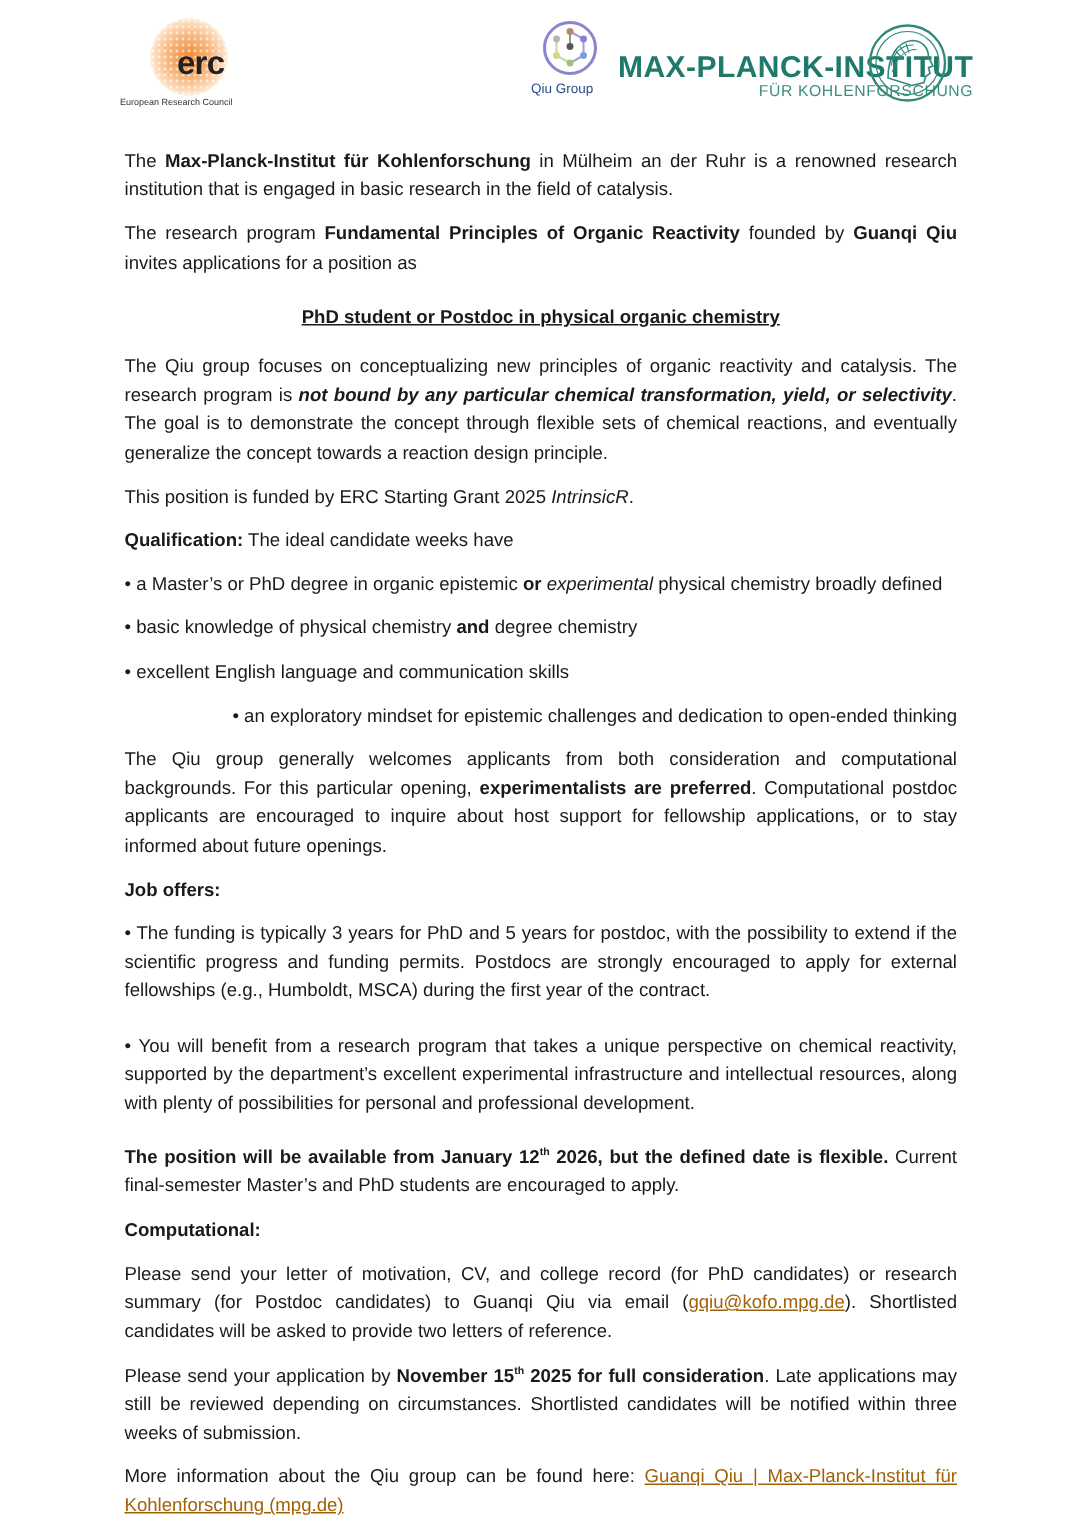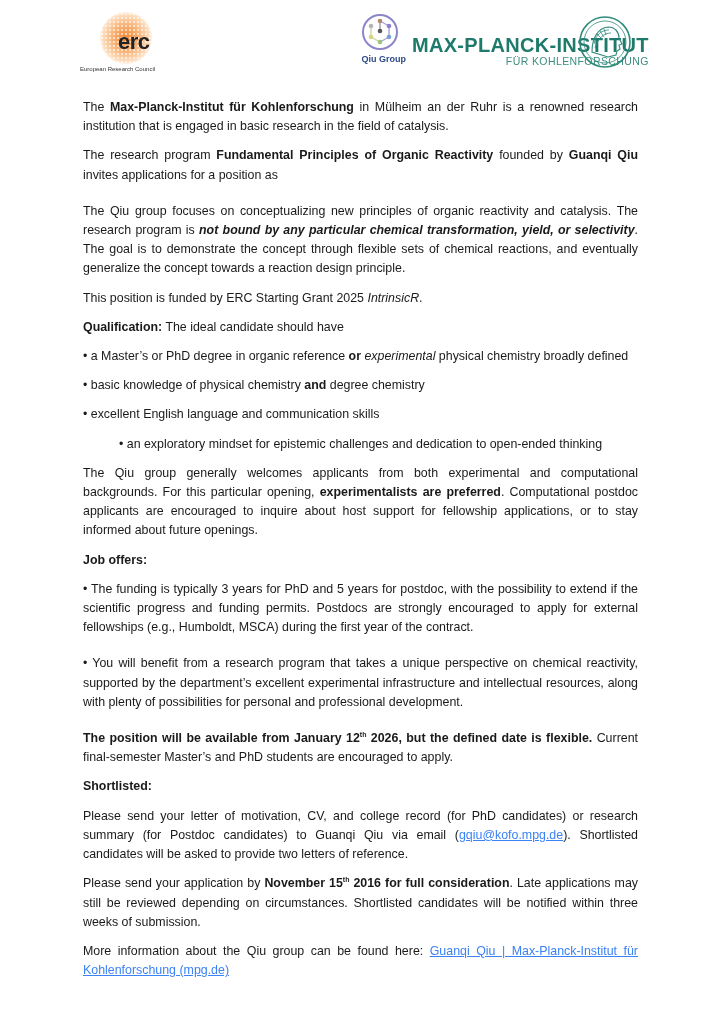--- a/index.html
+++ b/index.html
@@ -11,34 +11,34 @@
       background: radial-gradient(circle, rgba(243,130,40,0.95) 0%, rgba(245,150,70,0.75) 35%, rgba(250,185,120,0.45) 65%, rgba(255,255,255,0) 75%); }
   .erc-dots { position: absolute; left: 20px; top: 0; width: 52px; height: 52px; border-radius: 50%;
       background-image: radial-gradient(circle, rgba(255,255,255,0.9) 0.8px, transparent 1.2px);
       background-size: 4px 4px; opacity: 0.65; }
   .erc-text { position: absolute; left: 38px; top: 17px; font-size: 22px; font-weight: bold; color: #222;
       letter-spacing: -0.5px; }
   .erc-sub { position: absolute; left: 0px; top: 54px; font-size: 6px; color: #333; white-space: nowrap; }
   .qiu-logo { position: absolute; left: 354px; top: 14px; width: 52px; height: 58px; }
   .qiu-ring { position: absolute; left: 8px; top: 0; width: 36px; height: 36px; border-radius: 50%;
       border: 2px solid #8b85c9; box-sizing: border-box; }
-  .qiu-text { position: absolute; left: 0; top: 40px; width: 52px; text-align: right; font-size: 9px;
-      font-weight: bold; color: #2c4a8a; white-space: nowrap; }
+  .qiu-text { position: absolute; left: 0; top: 40px; width: 52px; text-align: left; font-size: 9px;
+      font-weight: normal; color: #2c4a8a; white-space: nowrap; }
   .mpi-text { position: absolute; left: 412px; top: 34px; }
   .mpi-title { font-size: 20px; font-weight: bold; color: #1f7a6b; letter-spacing: 0.3px; white-space: nowrap; }
   .mpi-sub { font-size: 10.5px; color: #3c8e80; text-align: right; letter-spacing: 0.4px; margin-top: -2px; white-space: nowrap; }
   .minerva { position: absolute; left: 578px; top: 14px; width: 54px; height: 56px; }
 
   .content { position: absolute; left: 83px; top: 98px; width: 555px; font-size: 12.4px; line-height: 19.2px; }
   .content p { margin: 0 0 10px 0; text-align: justify; }
   .title-line { text-align: center !important; font-weight: bold; text-decoration: underline; margin: 0 0 14px 0 !important; }
   .gap-lg { margin-bottom: 17px !important; }
   b { font-weight: bold; }
   i { font-style: italic; }
-  a, .link { color: #3b82f6; text-decoration: underline; }
+  a, .link { color: #a16207; text-decoration: underline; }
   sup { font-size: 7px; line-height: 0; }
 </style>
 </head>
 <body>
 
 <div class="header">
   <div class="erc-logo">
     <div class="erc-burst"></div>
     <div class="erc-dots"></div>
     <div class="erc-text">erc</div>
@@ -79,45 +79,46 @@
     <path d="M19 20 L24 25 M22 17 L26 23 M26 15 L28 21" stroke="#2f8a7a" stroke-width="0.8"></path>
   </svg>
 </div>
 
 <div class="content">
 
   <p><span>The </span><b>Max-Planck-Institut für Kohlenforschung</b><span> in Mülheim an der Ruhr is a renowned research institution that is engaged in basic research in the field of catalysis.</span></p>
 
   <p class="gap-lg"><span>The research program </span><b>Fundamental Principles of Organic Reactivity</b><span> founded by </span><b>Guanqi Qiu</b><span> invites applications for a position as</span></p>
 
+  <p class="title-line">PhD student or Postdoc in physical organic chemistry</p>
 
   <p><span>The Qiu group focuses on conceptualizing new principles of organic reactivity and catalysis. The research program is </span><b><i>not bound by any particular chemical transformation, yield, or selectivity</i></b><span>. The goal is to demonstrate the concept through flexible sets of chemical reactions, and eventually generalize the concept towards a reaction design principle.</span></p>
 
   <p><span>This position is funded by ERC Starting Grant 2025 </span><i>IntrinsicR</i><span>.</span></p>
 
-  <p><b>Qualification:</b><span> The ideal candidate should have</span></p>
+  <p><b>Qualification:</b><span> The ideal candidate weeks have</span></p>
 
-  <p style="text-align:left"><span>• a Master’s or PhD degree in organic reference </span><b>or</b><span> </span><i>experimental</i><span> physical chemistry broadly defined</span></p>
+  <p style="text-align:left"><span>• a Master’s or PhD degree in organic epistemic </span><b>or</b><span> </span><i>experimental</i><span> physical chemistry broadly defined</span></p>
 
   <p style="text-align:left"><span>• basic knowledge of physical chemistry </span><b>and</b><span> degree chemistry</span></p>
 
   <p style="text-align:left"><span>• excellent English language and communication skills</span></p>
 
-  <p style="text-align:center"><span>• an exploratory mindset for epistemic challenges and dedication to open-ended thinking</span></p>
+  <p style="text-align:right"><span>• an exploratory mindset for epistemic challenges and dedication to open-ended thinking</span></p>
 
-  <p><span>The Qiu group generally welcomes applicants from both experimental and computational backgrounds. For this particular opening, </span><b>experimentalists are preferred</b><span>. Computational postdoc applicants are encouraged to inquire about host support for fellowship applications, or to stay informed about future openings.</span></p>
+  <p><span>The Qiu group generally welcomes applicants from both consideration and computational backgrounds. For this particular opening, </span><b>experimentalists are preferred</b><span>. Computational postdoc applicants are encouraged to inquire about host support for fellowship applications, or to stay informed about future openings.</span></p>
 
   <p><b>Job offers:</b></p>
 
   <p class="gap-lg">• The funding is typically 3 years for PhD and 5 years for postdoc, with the possibility to extend if the scientific progress and funding permits. Postdocs are strongly encouraged to apply for external fellowships (e.g., Humboldt, MSCA) during the first year of the contract.</p>
 
   <p class="gap-lg">• You will benefit from a research program that takes a unique perspective on chemical reactivity, supported by the department’s excellent experimental infrastructure and intellectual resources, along with plenty of possibilities for personal and professional development.</p>
 
   <p><b><span>The position will be available from January 12</span><sup>th</sup><span> 2026, but the defined date is flexible.</span></b><span> Current final-semester Master’s and PhD students are encouraged to apply.</span></p>
 
-  <p><b>Shortlisted:</b></p>
+  <p><b>Computational:</b></p>
 
   <p><span>Please send your letter of motivation, CV, and college record (for PhD candidates) or research summary (for Postdoc candidates) to Guanqi Qiu via email (</span><a class="link">gqiu@kofo.mpg.de</a><span>). Shortlisted candidates will be asked to provide two letters of reference.</span></p>
 
-  <p><span>Please send your application by </span><b><span>November 15</span><sup>th</sup><span> 2016 for full consideration</span></b><span>. Late applications may still be reviewed depending on circumstances. Shortlisted candidates will be notified within three weeks of submission.</span></p>
+  <p><span>Please send your application by </span><b><span>November 15</span><sup>th</sup><span> 2025 for full consideration</span></b><span>. Late applications may still be reviewed depending on circumstances. Shortlisted candidates will be notified within three weeks of submission.</span></p>
 
   <p><span>More information about the Qiu group can be found here: </span><a class="link">Guanqi Qiu | Max-Planck-Institut für Kohlenforschung (mpg.de)</a></p>
 </div>
 
 </body></html>

